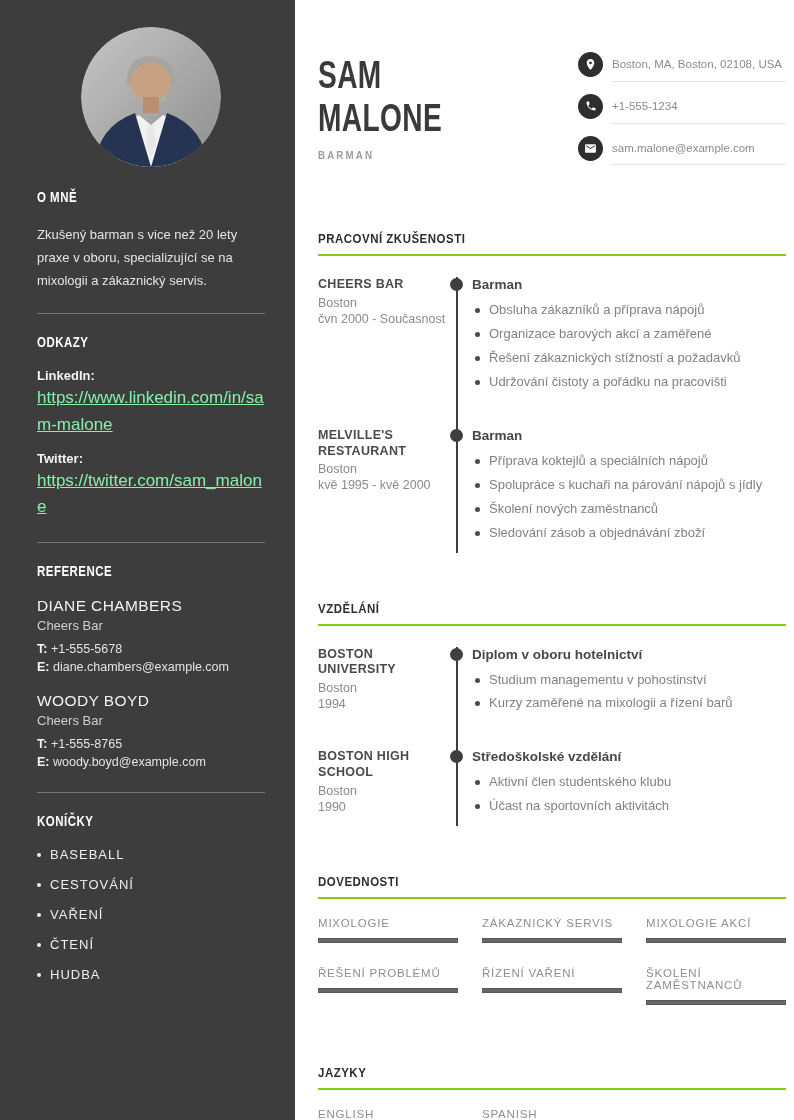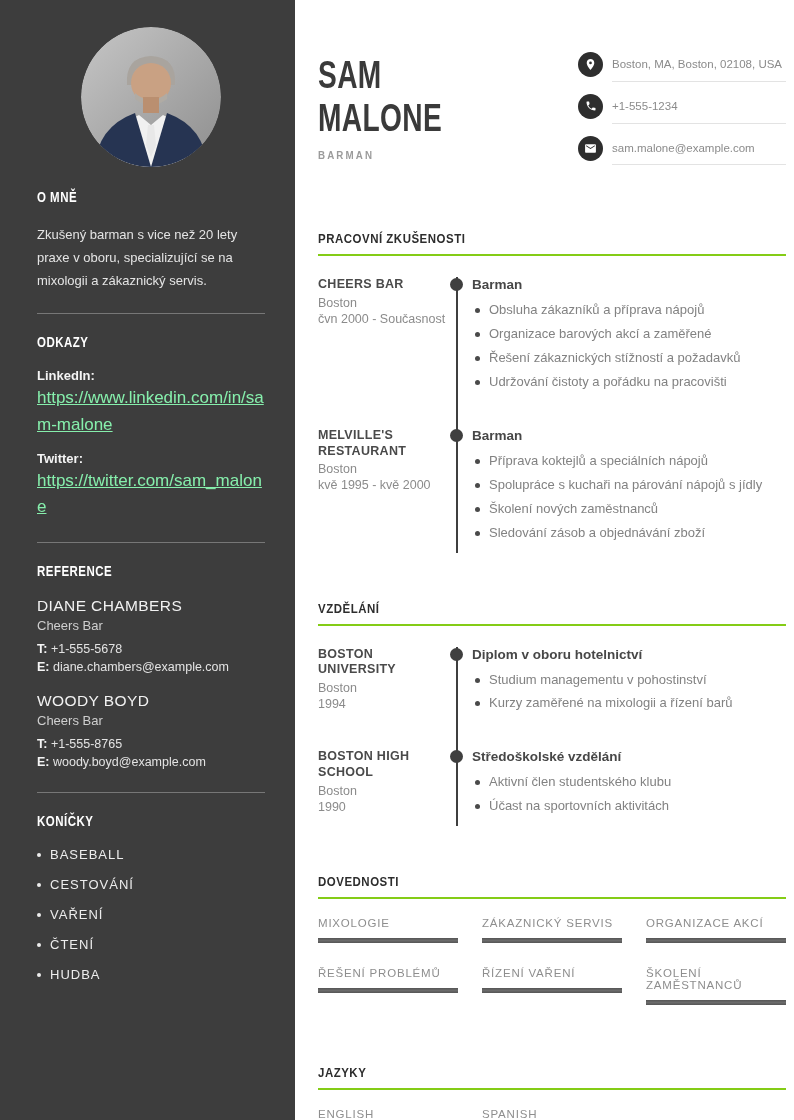--- a/index.html
+++ b/index.html
@@ -288,21 +288,21 @@
               <div class="bar-fill" style="width: 100%;"></div>
             </div>
         </div>
         <div class="bar-item">
           <div class="bar-label">ZÁKAZNICKÝ SERVIS</div>
           <div class="bar-track">
               <div class="bar-fill" style="width: 100%;"></div>
             </div>
         </div>
         <div class="bar-item">
-          <div class="bar-label">ORGANIZACE AKCÍ</div>
+          <div class="bar-label">MIXOLOGIE AKCÍ</div>
           <div class="bar-track">
               <div class="bar-fill" style="width: 100%;"></div>
             </div>
         </div>
         <div class="bar-item">
           <div class="bar-label">ŘEŠENÍ PROBLÉMŮ</div>
           <div class="bar-track">
               <div class="bar-fill" style="width: 100%;"></div>
             </div>
         </div>

